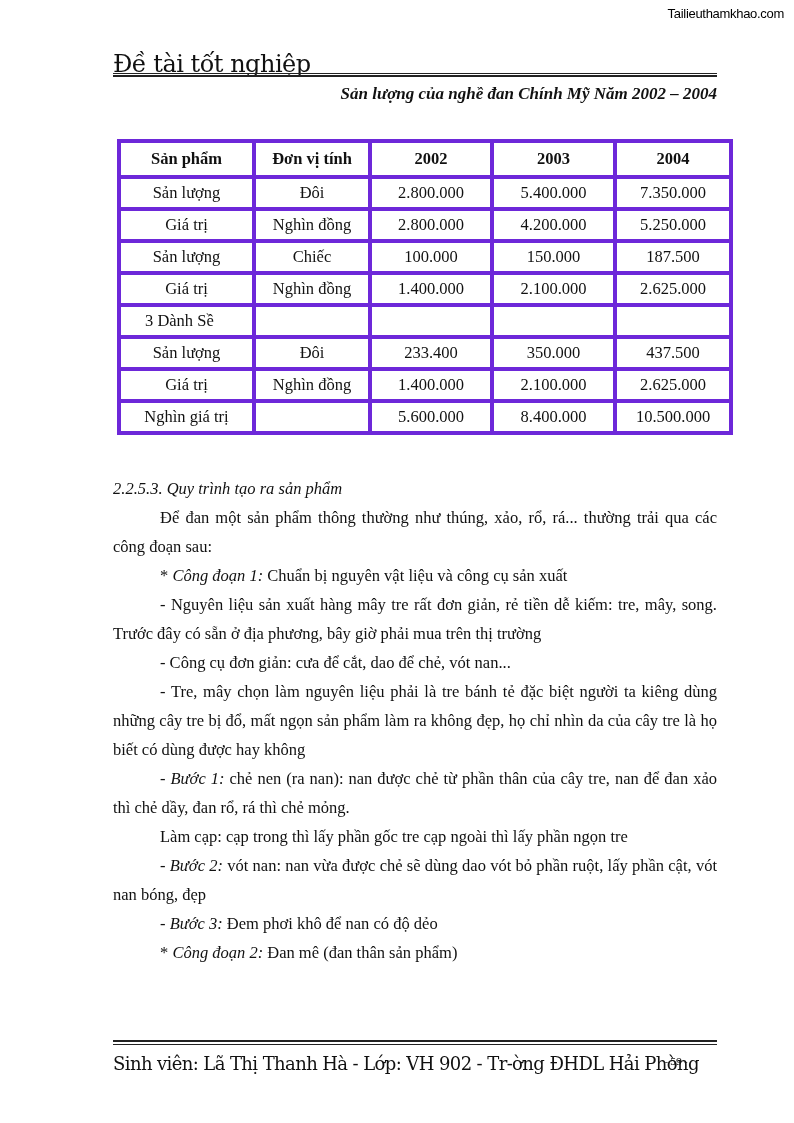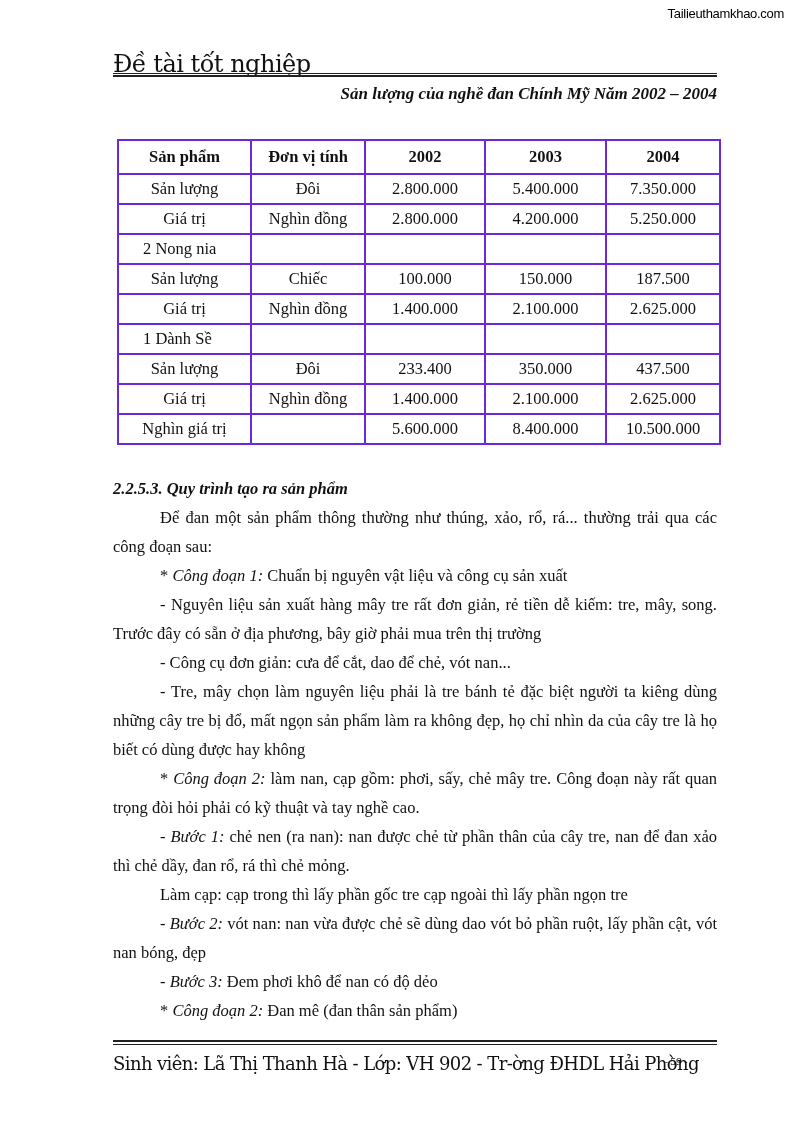--- a/index.html
+++ b/index.html
@@ -8,26 +8,26 @@
   .watermark { position:absolute; top:6px; right:10px; font-family:"Liberation Sans", sans-serif;
                font-size:13px; color:#000000; letter-spacing:-0.3px; }
   .header-title { position:absolute; left:113px; top:50px; font-size:24px; font-family:"DejaVu Serif", serif;
                   letter-spacing:-0.5px; }
   .rule { position:absolute; left:113px; width:604px; }
   .rule .thick { height:2px; background:#222; }
   .rule .thin { height:1px; background:#222; margin-top:2px; }
   .caption { position:absolute; left:113px; width:604px; top:84px; text-align:right;
              font-size:17px; font-weight:bold; font-style:italic; }
   table.data { position:absolute; left:117px; top:139px; border-collapse:collapse; font-size:16.5px; }
-  table.data td, table.data th { border:2px solid #6d28d9; text-align:center; padding:0; height:28px; }
+  table.data td, table.data th { border:4px solid #6d28d9; text-align:center; padding:0; height:28px; }
   table.data th { height:32px; font-weight:bold; }
   table.data td.group { text-align:left; padding-left:24px; }
   .c1 { width:131px; } .c2 { width:112px; } .c3 { width:118px; } .c4 { width:119px; } .c5 { width:112px; }
   .section { position:absolute; left:113px; width:604px; top:479px; font-size:16.5px; }
-  .section h3 { margin:0 0 4px 0; font-size:16.5px; font-weight:bold; font-style:italic; }
+  .section h3 { margin:0 0 4px 0; font-size:16.5px; font-weight:normal; font-style:italic; }
   .section p { margin:0; line-height:29px; text-align:justify; text-align-last:left; }
   .section p.ind { text-indent:47px; }
   .section i { }
   .footer { position:absolute; left:113px; top:1053px; width:604px; font-size:18px;
             font-family:"DejaVu Serif", serif; letter-spacing:-0.6px; }
   .footer .page { position:absolute; right:30px; top:3px; font-size:10px; }
 </style>
 </head>
 <body>
 
@@ -60,42 +60,35 @@
       <td>7.350.000</td>
     </tr>
     <tr>
       <td>Giá trị</td>
       <td>Nghìn đồng</td>
       <td>2.800.000</td>
       <td>4.200.000</td>
       <td>5.250.000</td>
     </tr>
     <tr>
-      <td class="group">2 Nong nia</td>
-      <td></td>
-      <td></td>
-      <td></td>
-      <td></td>
-    </tr>
-    <tr>
       <td>Sản lượng</td>
       <td>Chiếc</td>
       <td>100.000</td>
       <td>150.000</td>
       <td>187.500</td>
     </tr>
     <tr>
       <td>Giá trị</td>
       <td>Nghìn đồng</td>
       <td>1.400.000</td>
       <td>2.100.000</td>
       <td>2.625.000</td>
     </tr>
     <tr>
-      <td class="group">1 Dành Sề</td>
+      <td class="group">3 Dành Sề</td>
       <td></td>
       <td></td>
       <td></td>
       <td></td>
     </tr>
     <tr>
       <td>Sản lượng</td>
       <td>Đôi</td>
       <td>233.400</td>
       <td>350.000</td>
@@ -118,21 +111,20 @@
   </tbody>
 </table>
 
 <div class="section">
   <h3>2.2.5.3. Quy trình tạo ra sản phẩm</h3>
   <p class="ind"><span>Để đan một sản phẩm thông thường như thúng, xảo, rổ, rá... thường trải qua các công đoạn sau:</span></p>
   <p class="ind"><span>* </span><i>Công đoạn 1:</i><span> Chuẩn bị nguyên vật liệu và công cụ sản xuất</span></p>
   <p class="ind"><span>- Nguyên liệu sản xuất hàng mây tre rất đơn giản, rẻ tiền dễ kiếm: tre, mây, song. Trước đây có sẵn ở địa phương, bây giờ phải mua trên thị trường</span></p>
   <p class="ind"><span>- Công cụ đơn giản: cưa để cắt, dao để chẻ, vót nan...</span></p>
   <p class="ind"><span>- Tre, mây chọn làm nguyên liệu phải là tre bánh tẻ đặc biệt người ta kiêng dùng những cây tre bị đổ, mất ngọn sản phẩm làm ra không đẹp, họ chỉ nhìn da của cây  tre là họ biết có dùng được hay không</span></p>
-  <p class="ind"><span>* </span><i>Công đoạn 2:</i><span> làm nan, cạp gồm: phơi, sấy, chẻ mây tre. Công đoạn này rất quan trọng đòi hỏi phải có kỹ thuật và tay nghề cao.</span></p>
   <p class="ind"><span>- </span><i>Bước 1:</i><span> chẻ nen (ra nan): nan được chẻ từ phần thân của cây tre, nan để đan xảo thì chẻ dầy, đan rổ, rá thì chẻ mỏng.</span></p>
   <p class="ind"><span>Làm cạp: cạp trong thì lấy phần gốc tre cạp ngoài thì lấy phần ngọn tre</span></p>
   <p class="ind"><span>- </span><i>Bước 2:</i><span> vót nan: nan vừa được chẻ sẽ dùng dao vót bỏ phần ruột, lấy phần cật, vót nan bóng, đẹp</span></p>
   <p class="ind"><span>- </span><i>Bước 3:</i><span> Đem phơi khô để nan có độ dẻo</span></p>
   <p class="ind"><span>* </span><i>Công đoạn 2:</i><span> Đan mê (đan thân sản phẩm)</span></p>
 </div>
 
 <div class="rule" style="top:1040px;">
   <div class="thick"></div>
     <div class="thin"></div>

